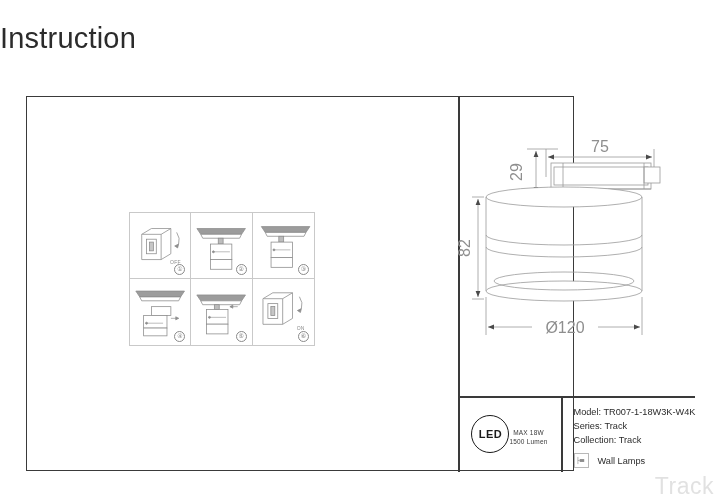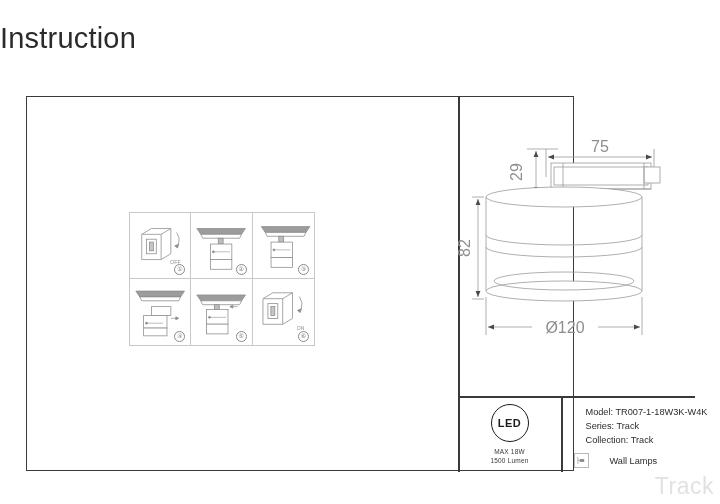--- a/index.html
+++ b/index.html
@@ -87,21 +87,21 @@
     position:absolute;
     left:431px;top:0;width:236.5px;height:299px;
   }
   .tech-svg{position:absolute;left:0;top:0;}
 
   
   .led-block{
     position:absolute;
     left:431px;top:299px;
     width:103px;height:76px;
-    display:flex;flex-direction:column;
+    display:flex;flex-direction:row;
     align-items:center;justify-content:center;
   }
   .led-circle{
     width:36px;height:36px;border-radius:50%;
     border:1.6px solid #1b1b1b;
     display:flex;align-items:center;justify-content:center;
     font-size:11px;font-weight:bold;letter-spacing:0.5px;
     color:#1b1b1b;
   }
   .led-lines{margin-top:5px;text-align:center;}
@@ -111,24 +111,23 @@
   .info-block{
     position:absolute;
     left:535.5px;top:299px;
     width:132px;height:76px;
     padding:9px 0 0 11px;
     box-sizing:border-box;
   }
   .info-line{
     font-size:9.2px;color:#2b2b2b;line-height:14px;
     white-space:nowrap;
-    margin-left:12px;
   }
   .cat-row{
-    display:flex;align-items:center;gap:21px;margin-top:6px;
+    display:flex;align-items:center;gap:9px;margin-top:6px;
   }
   .cat-icon{
     width:15px;height:15px;
     border:1px solid #b8b8b8;
     display:flex;align-items:center;justify-content:center;
     box-sizing:border-box;
   }
   .cat-label{font-size:9.2px;color:#2b2b2b;}
 
   

